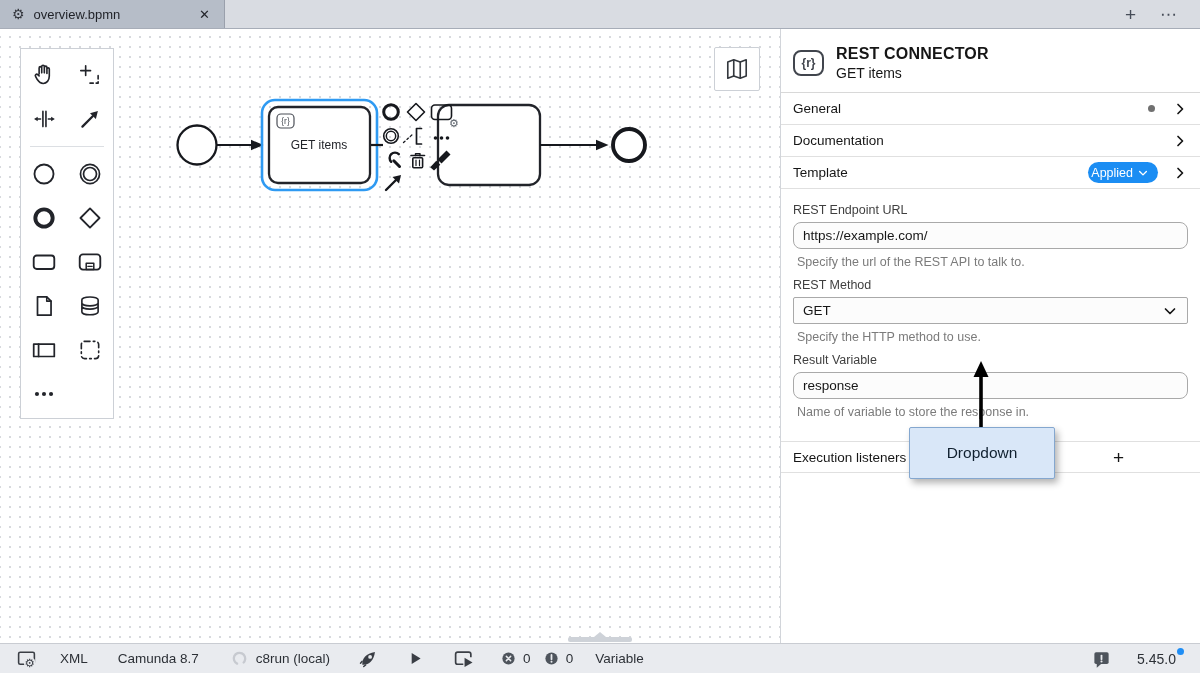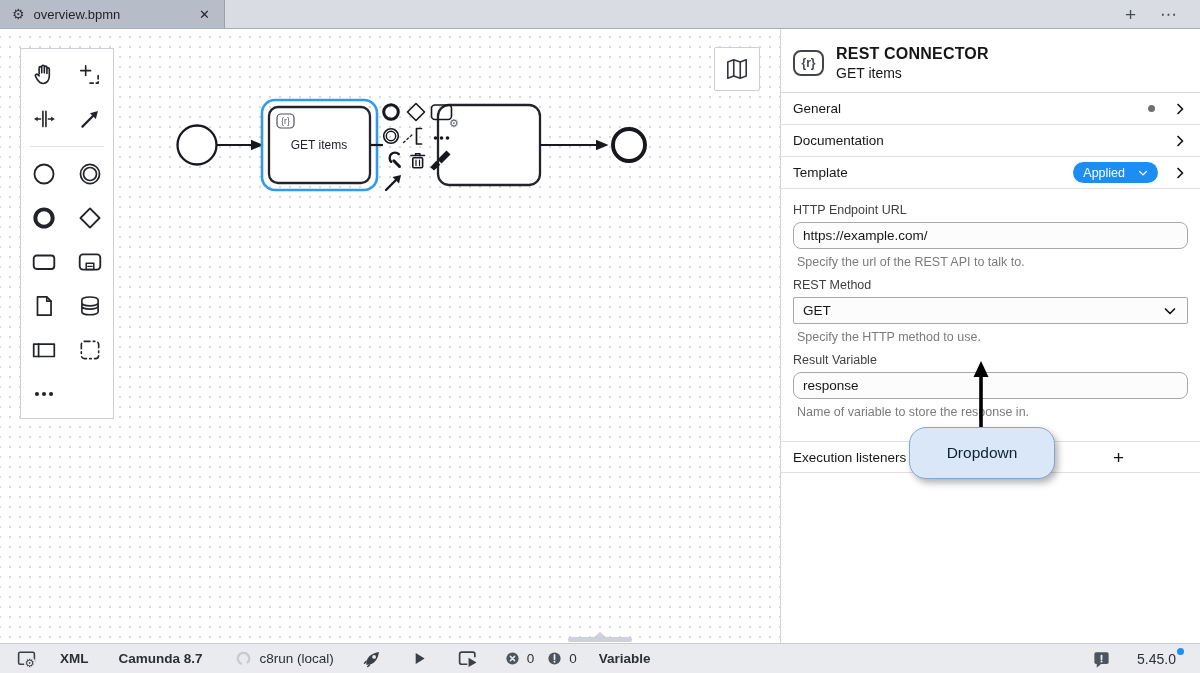--- a/index.html
+++ b/index.html
@@ -40,41 +40,41 @@
   .props-header { display:flex; align-items:center; gap:12px; padding:16px 12px 11px 12px; border-bottom:1px solid #d8d8d8; }
   .props-type-icon { width:31px; height:26px; border:2.2px solid #41454d; border-radius:8px; display:flex; align-items:center; justify-content:center; font-size:12px; font-weight:bold; color:#41454d; flex:0 0 31px; }
   .props-header .t1 { font-size:16px; font-weight:bold; letter-spacing:.2px; }
   .props-header .t2 { font-size:14px; margin-top:2px; }
   .sec-row { height:32px; display:flex; align-items:center; padding:0 12px; border-bottom:1px solid #e0e0e0; cursor:pointer; }
   .sec-row .sec-label { font-size:13.5px; flex:1; }
   .sec-row.bold .sec-label { font-weight:bold; }
   .dot { width:7px; height:7px; border-radius:50%; background:#707070; margin-right:17px; }
   .chev { width:16px; height:16px; flex:0 0 16px; }
   .chev path { stroke:#161616; stroke-width:1.7; fill:none; stroke-linecap:round; stroke-linejoin:round; }
-  .badge { background:#1b8df3; color:#fff; font-size:12.5px; height:21px; border-radius:11px; padding:0 9px 0 10px; display:flex; align-items:center; gap:12px; margin-right:14px; cursor:pointer; }
+  .badge { background:#1b8df3; color:#fff; font-size:12.5px; height:21px; border-radius:11px; padding:0 9px 0 3px; display:flex; align-items:center; gap:4px; margin-right:14px; cursor:pointer; }
   .badge svg path { stroke:#fff; stroke-width:1.8; fill:none; stroke-linecap:round; stroke-linejoin:round; }
 
   .fields { padding:7px 12px 6px; }
   .f-label { font-size:12.5px; color:#3f3f3f; margin:7px 0 5px; }
   .f-input { width:100%; height:27px; background:#fcfcfc; border:1px solid #a9a9a9; border-radius:8px; padding:0 9px; font-size:13.5px; color:#161616; font-family:inherit; }
   .f-select { width:100%; height:27px; background:#fcfcfc; border:1px solid #a9a9a9; border-radius:2px; padding:0 9px; font-size:13.5px; display:flex; align-items:center; cursor:pointer; }
   .f-select .val { flex:1; }
   .f-hint { font-size:12.5px; color:#7b7b7b; margin:6px 4px 9px; }
   .f-hint.last { margin-bottom:16px; }
   .listeners-row { border-top:1px solid #e0e0e0; }
   .plus-btn { border:0; background:transparent; font-size:19px; color:#161616; line-height:1; padding:0 4px; margin-right:60px; cursor:pointer; font-family:inherit; }
 
   
-  .tooltip-box { position:absolute; left:128px; top:398px; width:146px; height:52px; background:#d9e7f8; border:1px solid #84a7cf; border-radius:17px; box-shadow:3px 4px 7px rgba(0,0,0,.3); display:flex; align-items:center; justify-content:center; font-size:15.5px; color:#10202f; z-index:6; }
+  .tooltip-box { position:absolute; left:128px; top:398px; width:146px; height:52px; background:#d9e7f8; border:1px solid #84a7cf; border-radius:2px; box-shadow:3px 4px 7px rgba(0,0,0,.3); display:flex; align-items:center; justify-content:center; font-size:15.5px; color:#10202f; z-index:6; }
   .tooltip-arrow { position:absolute; left:187px; top:332px; z-index:7; pointer-events:none; }
 
   
   .statusbar { height:30px; flex:0 0 30px; background:#e9ebef; border-top:1px solid #c9ccd2; display:flex; align-items:center; font-size:13.5px; color:#2c3036; padding:0 16px; }
   .sb-item { display:flex; align-items:center; cursor:pointer; white-space:nowrap; }
-  .sb-text { cursor:pointer;font-weight:bold; }
+  .sb-text { cursor:pointer; }
   .sb-right { margin-left:auto; display:flex; align-items:center; gap:26px; }
   .version { font-size:14px; position:relative; padding-right:8px; }
   .version .upd-dot { position:absolute; right:0; top:-3px; width:7px; height:7px; border-radius:50%; background:#1f8ef5; }
 </style>
 </head>
 <body>
 
 <div class="app">
 
   <div class="tabbar">
@@ -302,21 +302,21 @@
               <path d="M3.5 6 L8 10.5 L12.5 6"></path>
             </svg>
         </span>
         <svg class="chev" viewBox="0 0 16 16">
             <path d="M6 3.5 L10.5 8 L6 12.5"></path>
           </svg>
       </div>
 
 
       <div class="fields">
-        <div class="f-label">HTTP Endpoint URL</div>
+        <div class="f-label">REST Endpoint URL</div>
         <input class="f-input" type="text" value="https://example.com/" style="">
         <div class="f-hint">Specify the url of the REST API to talk to.</div>
 
         <div class="f-label">REST Method</div>
         <div class="f-select">
           <span class="val">GET</span>
           <svg class="chev" viewBox="0 0 16 16">
               <path d="M3.5 6 L8 10.5 L12.5 6"></path>
             </svg>
         </div>

